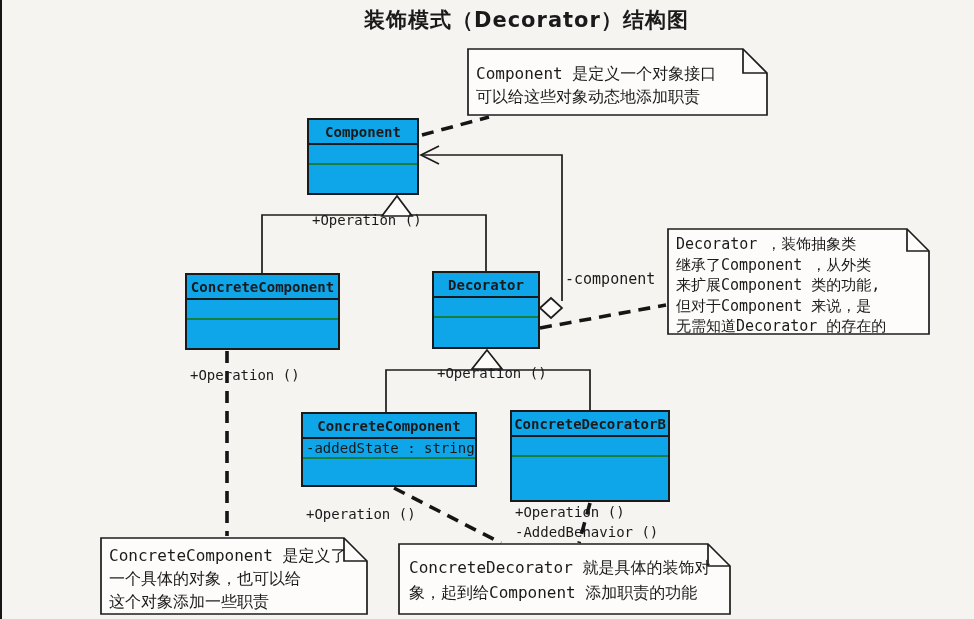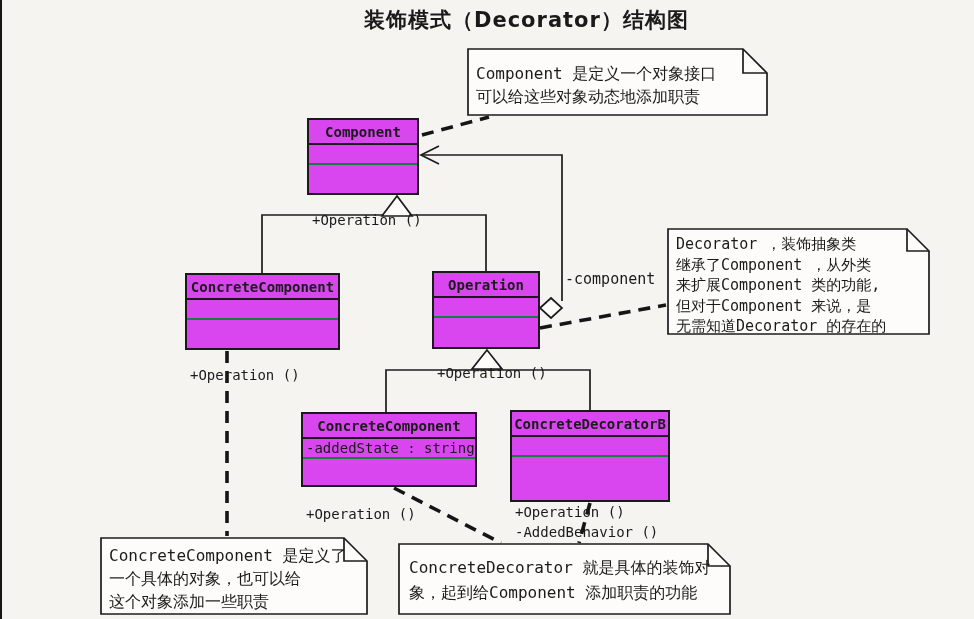--- a/index.html
+++ b/index.html
@@ -14,21 +14,21 @@
     position:absolute;left:364px;top:6px;width:320px;
     font-size:21px;font-weight:bold;letter-spacing:1px;
     font-family:"DejaVu Sans",sans-serif;white-space:nowrap;
   }
   svg.underlay{position:absolute;left:0;top:0;}
   .solid{stroke:#1c1c1c;stroke-width:1.7;fill:none;}
   .dash{stroke:#151515;stroke-width:3.6;fill:none;stroke-dasharray:12 8;stroke-linecap:butt;}
   .shape{stroke:#1c1c1c;stroke-width:1.7;fill:#fdfcfa;}
   .uml-class{
     position:absolute;display:flex;flex-direction:column;
-    background:#d946ef;border:2px solid #1a1a1a;box-sizing:border-box;
+    background:#0ea5e9;border:2px solid #1a1a1a;box-sizing:border-box;
   }
   .c-title{
     display:flex;align-items:center;justify-content:center;
     font-weight:bold;font-size:14px;border-bottom:2px solid #1a1a1a;
     height:23px;flex:0 0 auto;white-space:nowrap;
   }
   .c-attrs{
     flex:1 1 auto;border-bottom:2px solid #15803d;
     display:flex;flex-direction:column;justify-content:center;
     font-size:14px;padding:0 3px;min-height:18px;
@@ -93,21 +93,21 @@
 
 <div class="uml-class" style="left:185px;top:273px;width:155px;height:77px">
   <div class="c-title">ConcreteComponent</div>
   <div class="c-attrs"></div>
   <div class="c-methods">
     <div class="m-line">+Operation ()</div>
   </div>
 </div>
 
 <div class="uml-class" style="left:432px;top:271px;width:108px;height:78px">
-  <div class="c-title">Operation</div>
+  <div class="c-title">Decorator</div>
   <div class="c-attrs"></div>
   <div class="c-methods">
     <div class="m-line">+Operation ()</div>
   </div>
 </div>
 
 <div class="uml-class" style="left:301px;top:412px;width:176px;height:75px">
   <div class="c-title">ConcreteComponent</div>
   <div class="c-attrs">
     <div class="m-line">-addedState : string</div>

